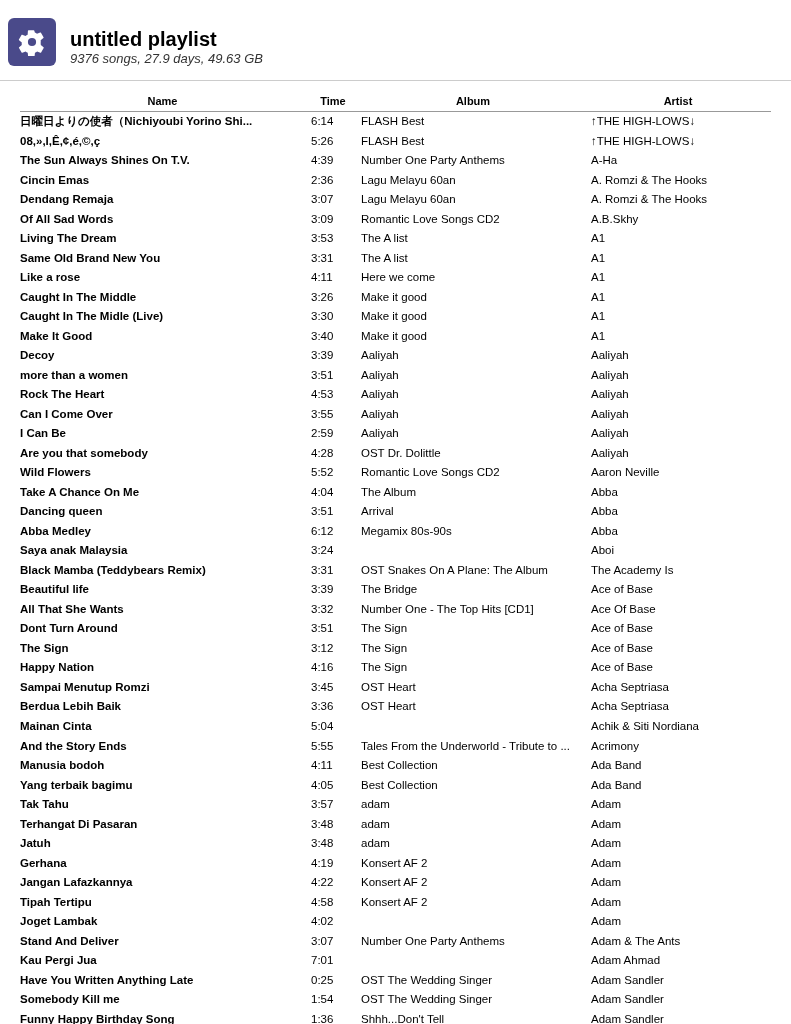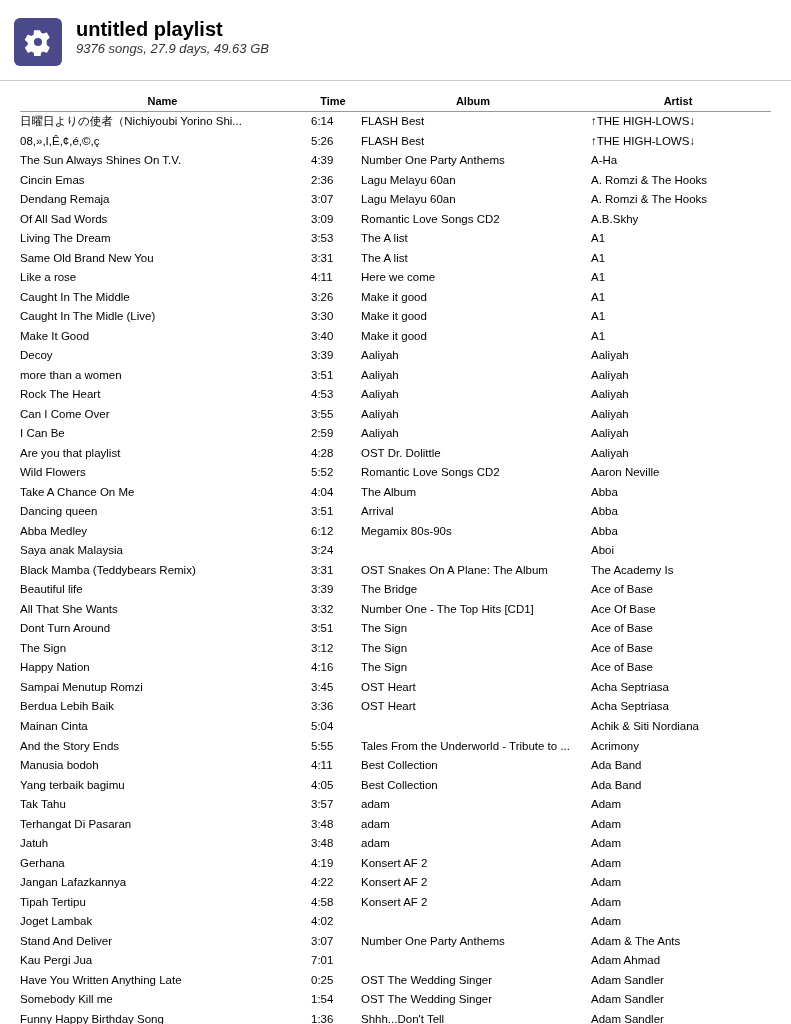--- a/index.html
+++ b/index.html
@@ -6,22 +6,22 @@
     body {
       font-family: Arial, sans-serif;
       font-size: 12px;
       background: #fff;
       color: #000;
       width: 791px;
       min-height: 1024px;
     }
     .header {
       display: flex;
-      align-items: flex-start;
-      padding: 18px 20px 14px 14px;
+      align-items: flex-end;
+      padding: 18px 20px 14px 8px;
       border-bottom: 1px solid #ccc;
     }
     .header-icon {
       width: 48px;
       height: 48px;
       background: #4a4a8a;
       border-radius: 6px;
       display: flex;
       align-items: center;
       justify-content: center;
@@ -62,21 +62,21 @@
     }
     thead th.time-col { width: 50px; margin-left: 28px; }
     thead th.album-col { width: 230px; margin-left: 12px; }
     thead th.artist-col { width: 180px; }
     tbody tr td {
       padding: 2px 6px 2px 0;
       vertical-align: top;
       font-size: 11.5px;
       line-height: 1.35;
     }
-    td.name-col { max-width: 200px; overflow: hidden; text-overflow: ellipsis; white-space: nowrap; }
+    td.name-col { max-width: 200px; overflow: hidden; text-overflow: ellipsis; white-space: nowrap; font-weight: bold; }
     td.time-col { width: 50px; white-space: nowrap; }
     td.album-col { max-width: 230px; overflow: hidden; text-overflow: ellipsis; white-space: nowrap; }
     td.artist-col { max-width: 180px; overflow: hidden; text-overflow: ellipsis; white-space: nowrap; }
   </style>
 </head>
 <body>
 
 <div class="header">
   <div class="header-icon">
     <svg viewBox="0 0 24 24">
@@ -196,21 +196,21 @@
           <td class="album-col">Aaliyah</td>
           <td class="artist-col">Aaliyah</td>
         </tr>
         <tr>
           <td class="name-col">I Can Be</td>
           <td class="time-col">2:59</td>
           <td class="album-col">Aaliyah</td>
           <td class="artist-col">Aaliyah</td>
         </tr>
         <tr>
-          <td class="name-col">Are you that playlist</td>
+          <td class="name-col">Are you that somebody</td>
           <td class="time-col">4:28</td>
           <td class="album-col">OST Dr. Dolittle</td>
           <td class="artist-col">Aaliyah</td>
         </tr>
         <tr>
           <td class="name-col">Wild Flowers</td>
           <td class="time-col">5:52</td>
           <td class="album-col">Romantic Love Songs CD2</td>
           <td class="artist-col">Aaron Neville</td>
         </tr>

